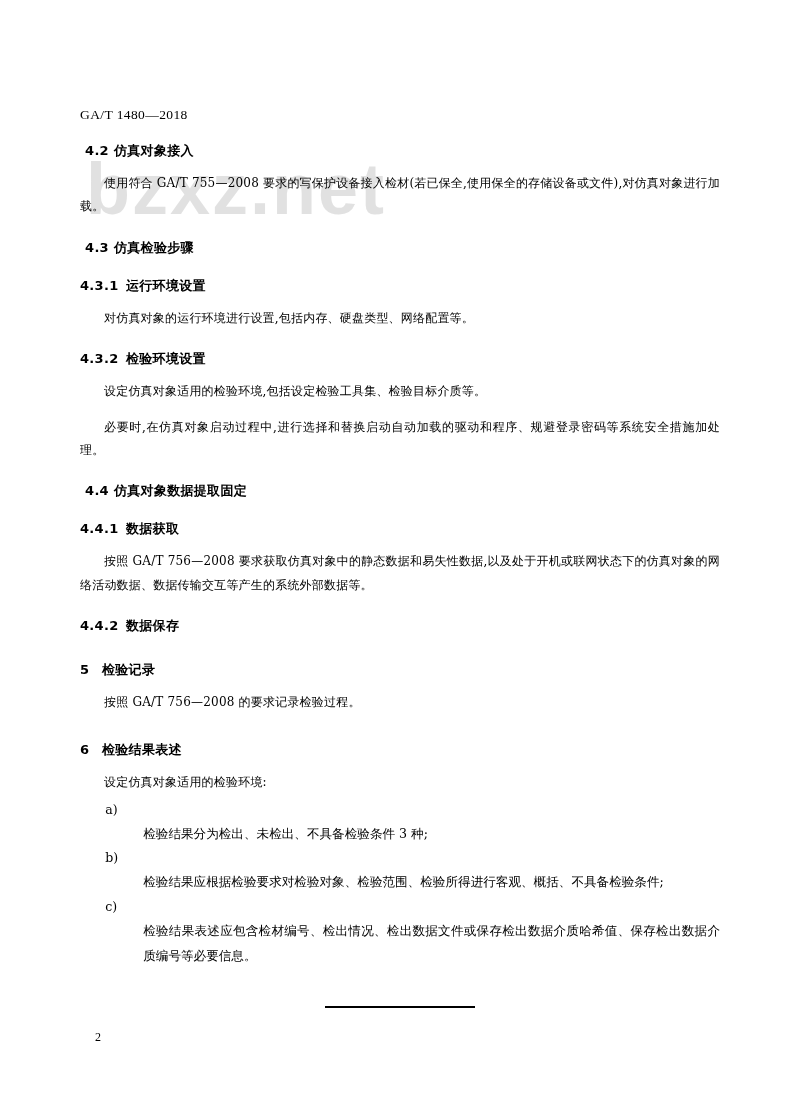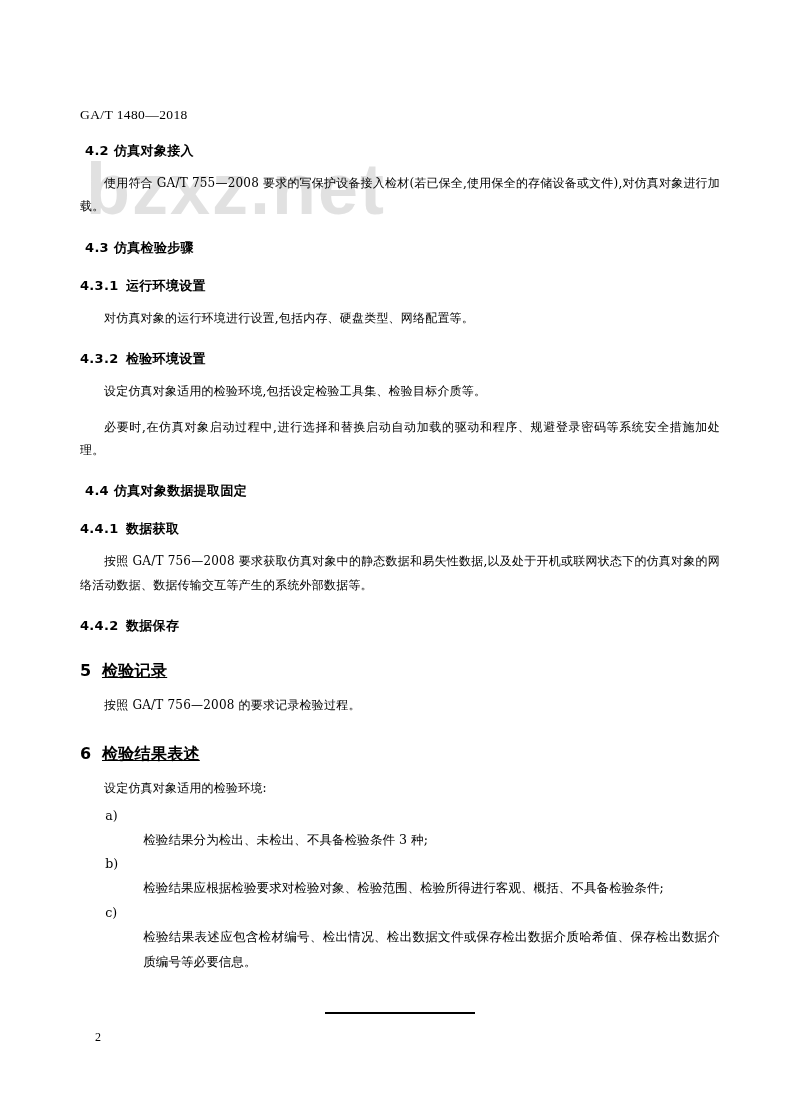--- a/index.html
+++ b/index.html
@@ -71,24 +71,23 @@
     margin: 20px 0 0 0;
     letter-spacing: 0.3px;
   }
   .h3 .num {
     display: inline-block;
     min-width: 46px;
   }
   .h1 {
     font-family: "DejaVu Sans", sans-serif;
     font-weight: bold;
-    font-size: 16px;
+    font-size: 13px;
     margin: 26px 0 0 0;
     letter-spacing: 0.3px;
-    text-decoration: underline;
   }
   .h1 .num {
     display: inline-block;
     min-width: 22px;
   }
   p.para {
     font-family: "DejaVu Serif", "Liberation Serif", serif;
     font-size: 12px;
     line-height: 1.95;
     margin: 12px 0 0 0;

